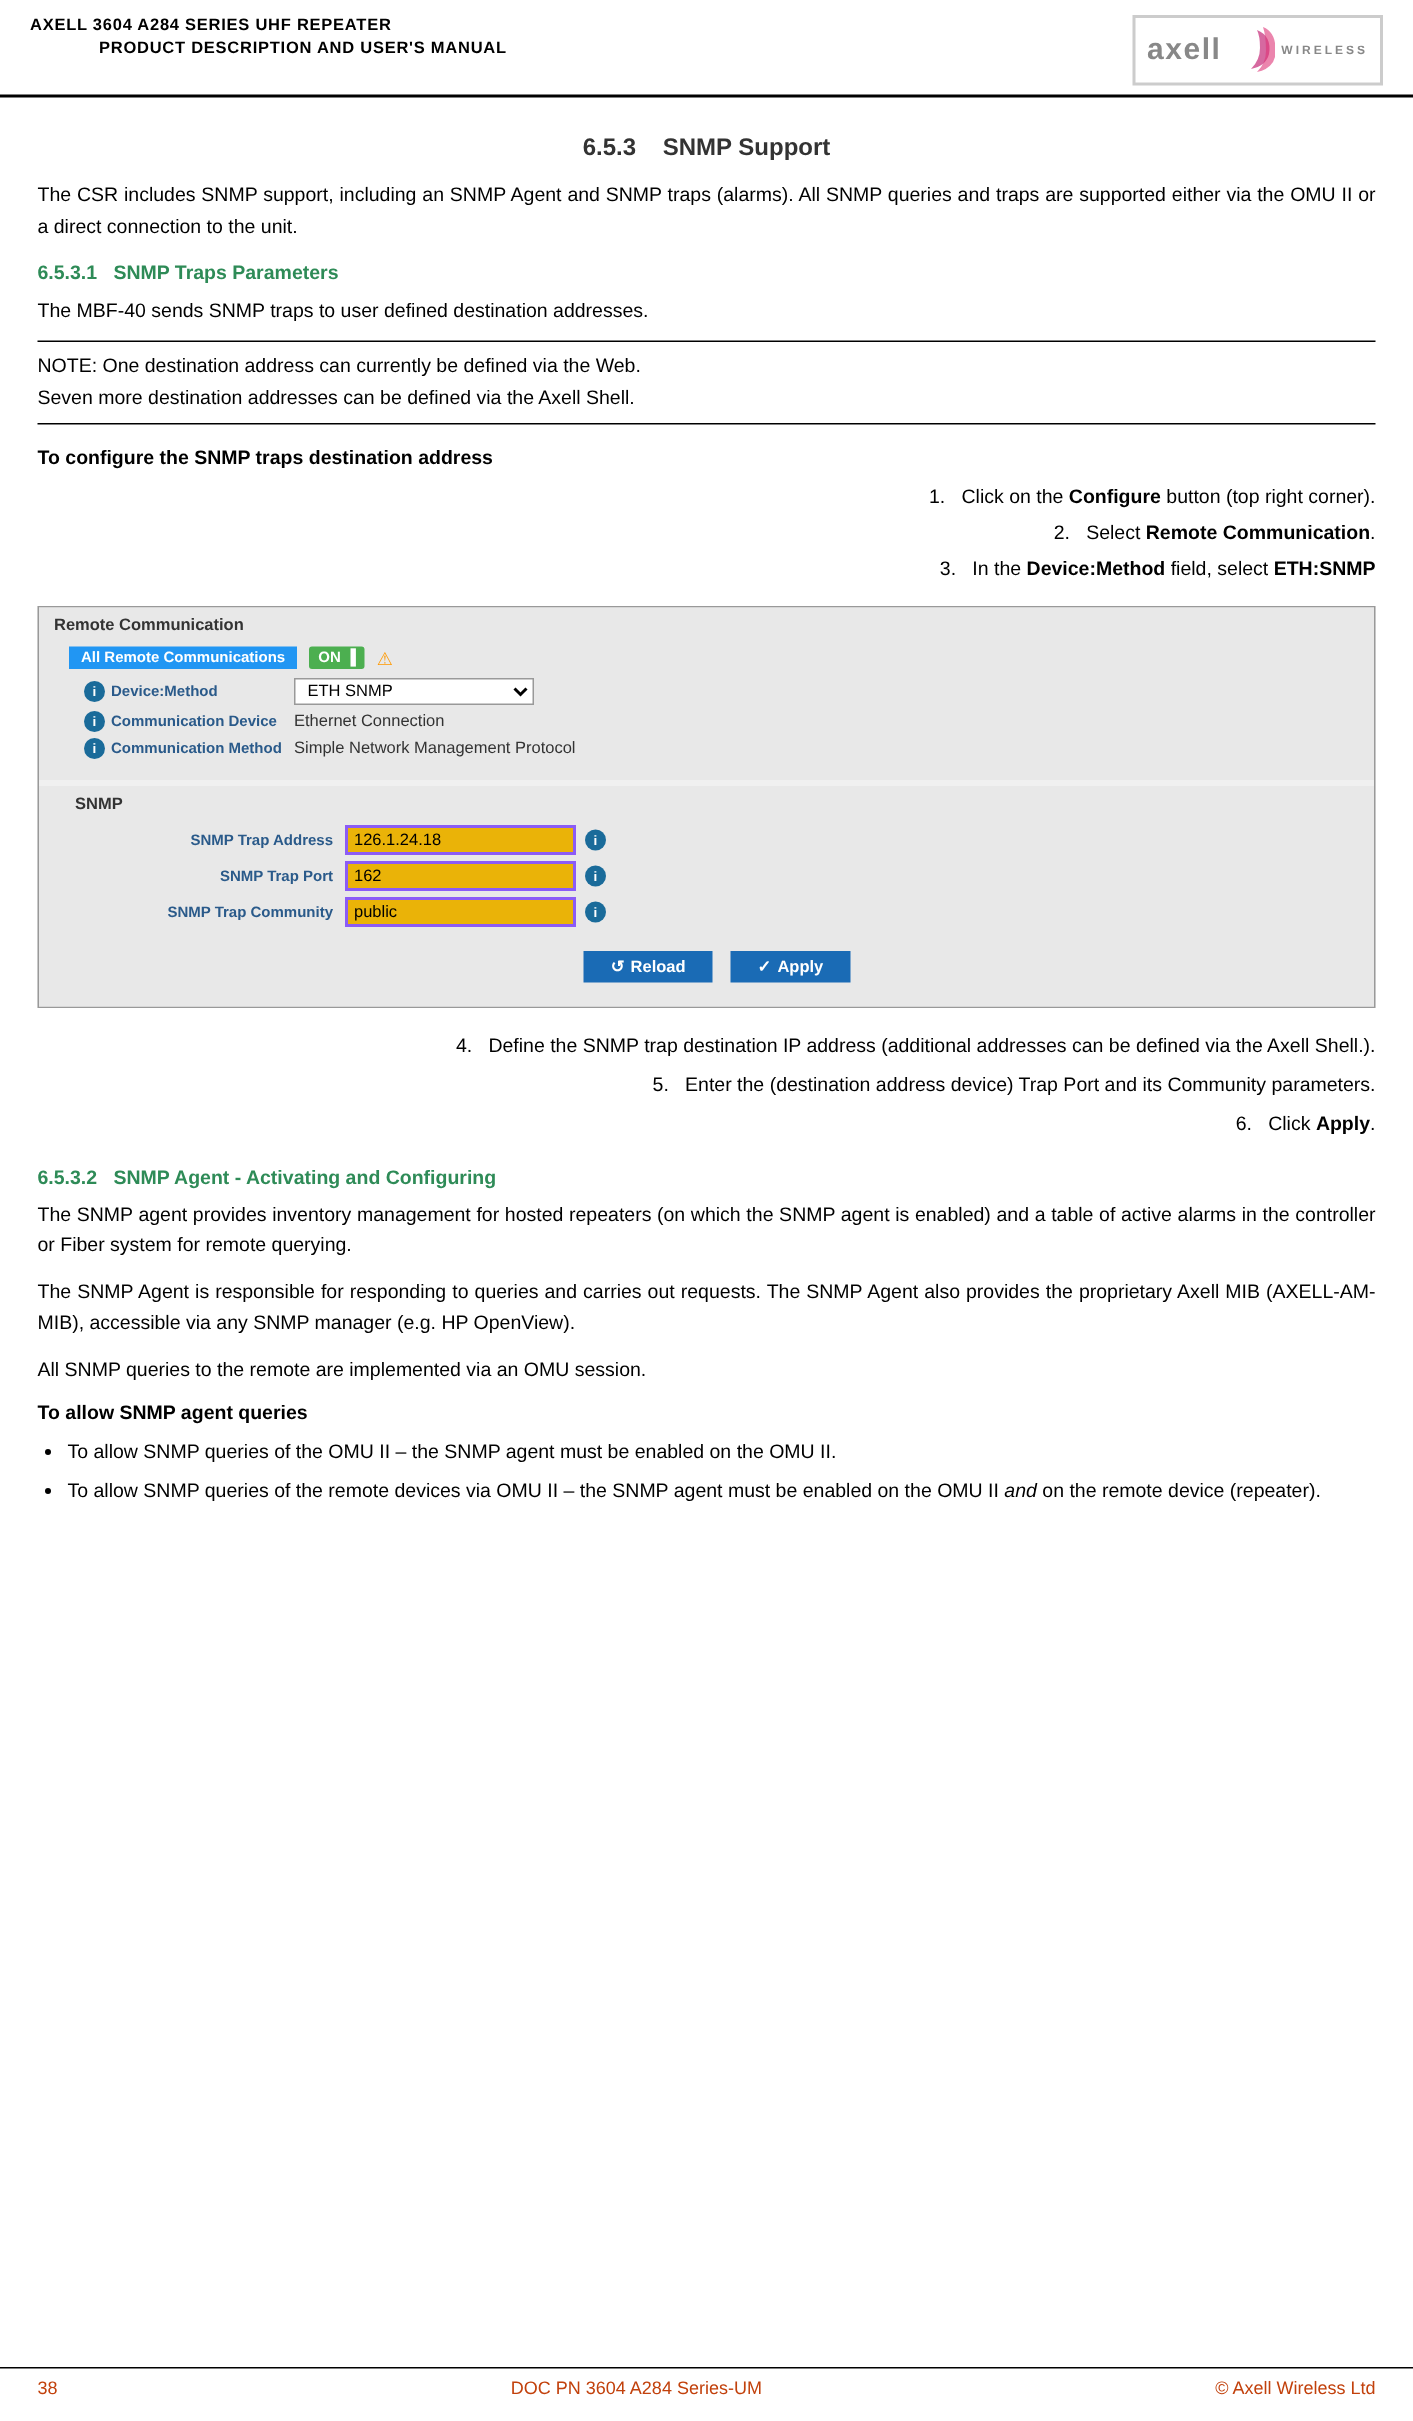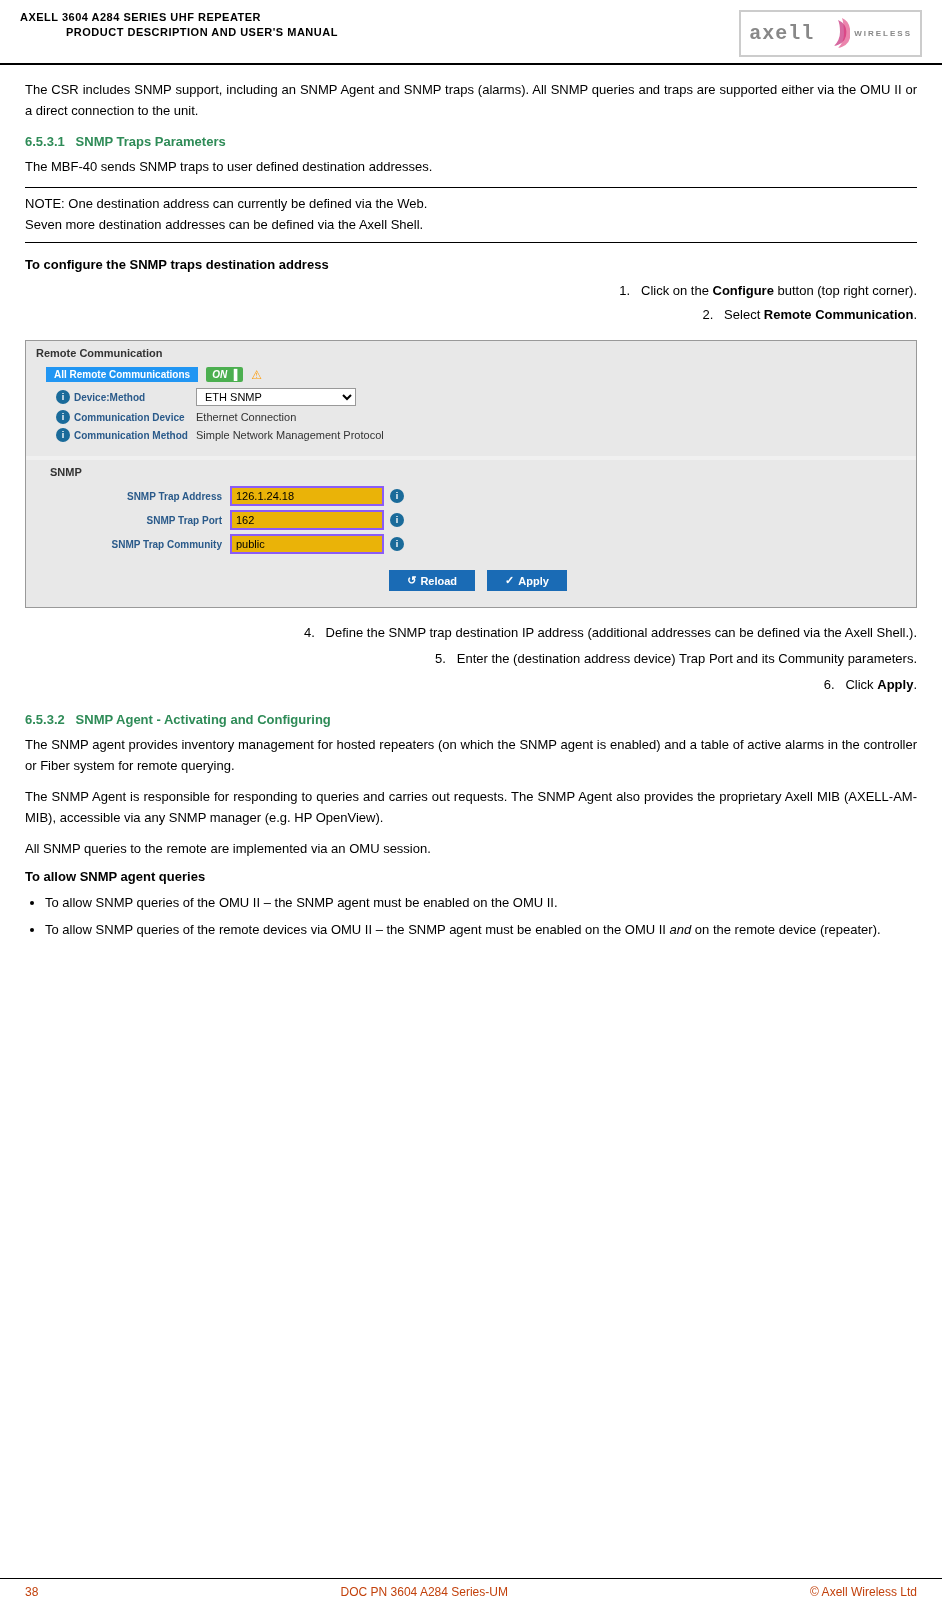--- a/index.html
+++ b/index.html
@@ -156,21 +156,20 @@
     .toggle-on {
       display: inline-flex;
       align-items: flex-start;
       background: #4CAF50;
       color: #fff;
       font-size: 10px;
       font-weight: bold;
       padding: 2px 6px;
       border-radius: 2px;
       gap: 3px;
-      font-style: italic;
     }
     .warning-icon {
       color: #ff9900;
       font-size: 12px;
     }
     .rc-field-row {
       display: flex;
       align-items: center;
       gap: 0;
       margin-bottom: 4px;
@@ -323,34 +322,38 @@
 </head>
 <body>
 
 <div class="page-header">
   <div class="page-header-text">
     <div class="line1">AXELL 3604 A284 SERIES UHF REPEATER</div>
     <div class="line2">PRODUCT DESCRIPTION AND USER'S MANUAL</div>
   </div>
   <div class="logo-area">
     <div class="logo-box">
-      <span style="font-size:20px;font-weight:bold;color:#888;letter-spacing:1px;font-family:Liberation Mono, monospace;">axell</span>
+      <span style="font-size:20px;font-weight:bold;color:#888;letter-spacing:1px;">axell</span>
       <span style="display:inline-block;">
         <svg width="32" height="32" viewBox="0 0 32 32">
           <path d="M20,4 Q30,8 28,20 Q26,28 16,30 Q22,24 22,16 Q22,8 20,4 Z" fill="#cc4488" opacity="0.8"></path>
           <path d="M24,2 Q34,6 32,22 Q30,30 20,32 Q26,26 26,18 Q26,8 24,2 Z" fill="#dd3377" opacity="0.6"></path>
         </svg>
       </span>
       <span style="font-size:8px;font-weight:bold;letter-spacing:2px;color:#888;">WIRELESS</span>
     </div>
   </div>
 </div>
 
 <div class="content" style="position:relative; min-height:1540px;">
 
+  <div class="section-heading">
+    <span>6.5.3</span>&nbsp;&nbsp;&nbsp;
+    <span>SNMP Support</span>
+  </div>
 
   <p class="body-text">The CSR includes SNMP support, including an SNMP Agent and SNMP traps (alarms). All SNMP queries and traps are supported either via the OMU II or a direct connection to the unit.</p>
 
   <div class="subsection-heading">
     <span>6.5.3.1</span>&nbsp;&nbsp;
     <span>SNMP Traps Parameters</span>
   </div>
 
   <p class="body-text">The MBF-40 sends SNMP traps to user defined destination addresses.</p>
 
@@ -360,20 +363,23 @@
   </div>
 
   <p class="bold-heading">To configure the SNMP traps destination address</p>
 
   <ol class="numbered-list" style="list-style:none; padding-left:20px;">
     <li>
       1.&nbsp;&nbsp; Click on the <strong>Configure</strong> button (top right corner).
     </li>
     <li>
       2.&nbsp;&nbsp; Select <strong>Remote Communication</strong>.
+    </li>
+    <li>
+      3.&nbsp;&nbsp; In the <strong>Device:Method</strong> field, select <strong>ETH:SNMP</strong>
     </li>
   </ol>
 
   <div class="screenshot-box">
     <div class="screenshot-inner">
 
       <div class="rc-panel">
         <div class="rc-panel-title">Remote Communication</div>
 
         <div class="rc-panel-header-row">

